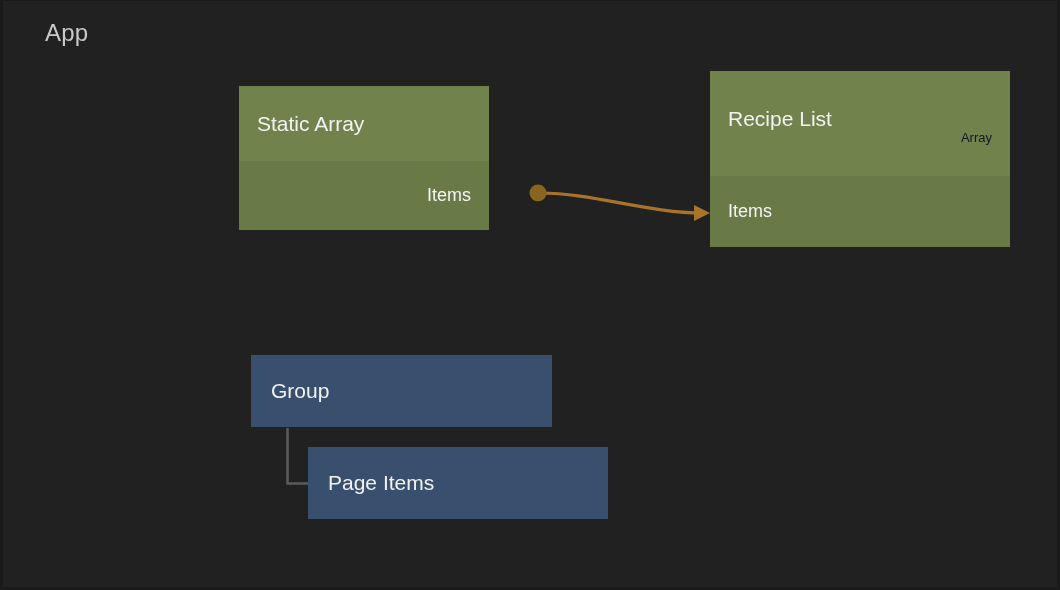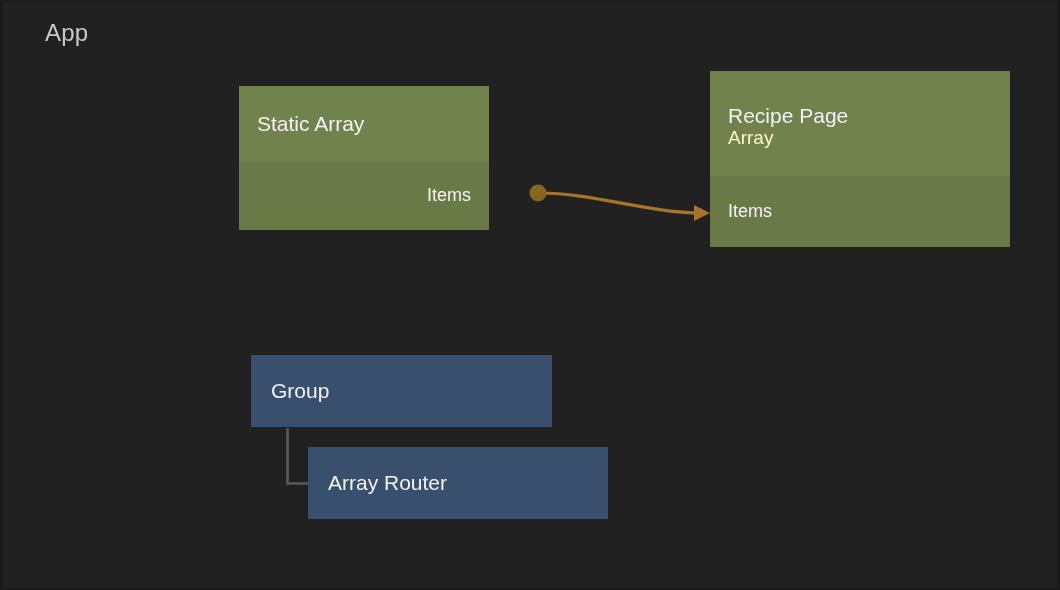--- a/index.html
+++ b/index.html
@@ -55,24 +55,25 @@
     flex-direction: column;
     justify-content: center;
   }
   .node-title {
     font-size: 21px;
     color: #f2f2f2;
     line-height: 1.12;
     white-space: nowrap;
   }
   .node-subtitle {
-    font-size: 19px;
-    color: #fef9c3;
+    font-size: 13px;
+    color: #0f172a;
     line-height: 1.15;
     white-space: nowrap;
+    text-align: right;
   }
 
   .node-body {
     box-sizing: border-box;
     width: 100%;
     padding: 0 18px;
     display: flex;
     align-items: center;
   }
   .port-label {
@@ -155,29 +156,29 @@
     <div class="node-header">
       <div class="node-title">Static Array</div>
     </div>
     <div class="node-body">
       <span class="port-label">Items</span>
     </div>
   </div>
 
   <div class="node green" id="node-recipe-list">
     <div class="node-header">
-      <div class="node-title">Recipe Page</div>
+      <div class="node-title">Recipe List</div>
       <div class="node-subtitle">Array</div>
     </div>
     <div class="node-body">
       <span class="port-label">Items</span>
     </div>
   </div>
 
   <div class="node blue" id="node-group">
     <div class="node-title">Group</div>
   </div>
 
   <div class="node blue" id="node-page-router">
-    <div class="node-title">Array Router</div>
+    <div class="node-title">Page Items</div>
   </div>
 
 </div>
 
 </body></html>

